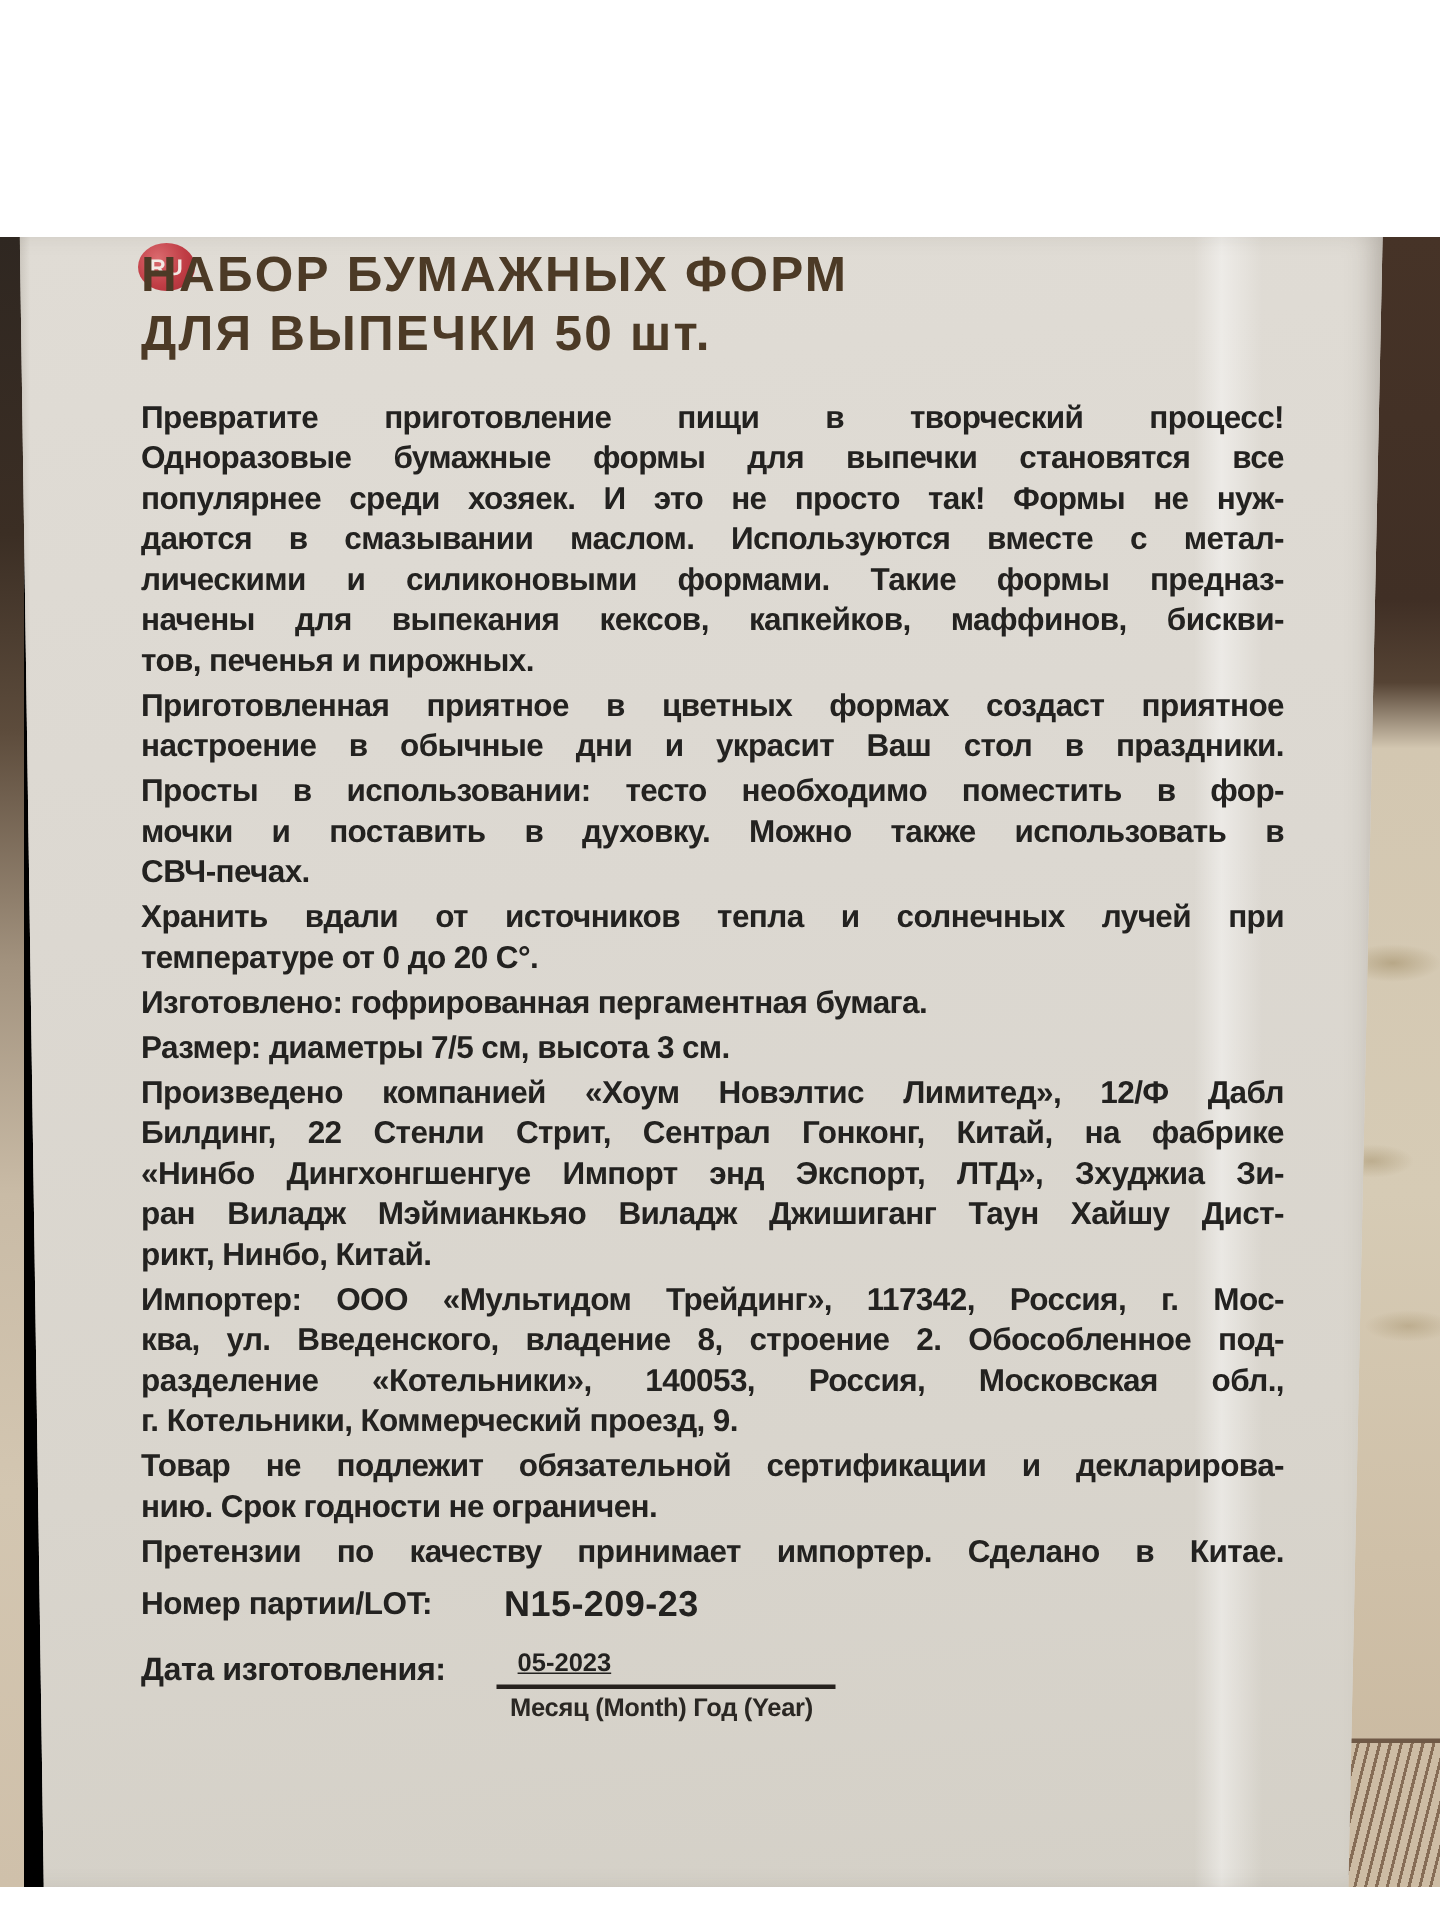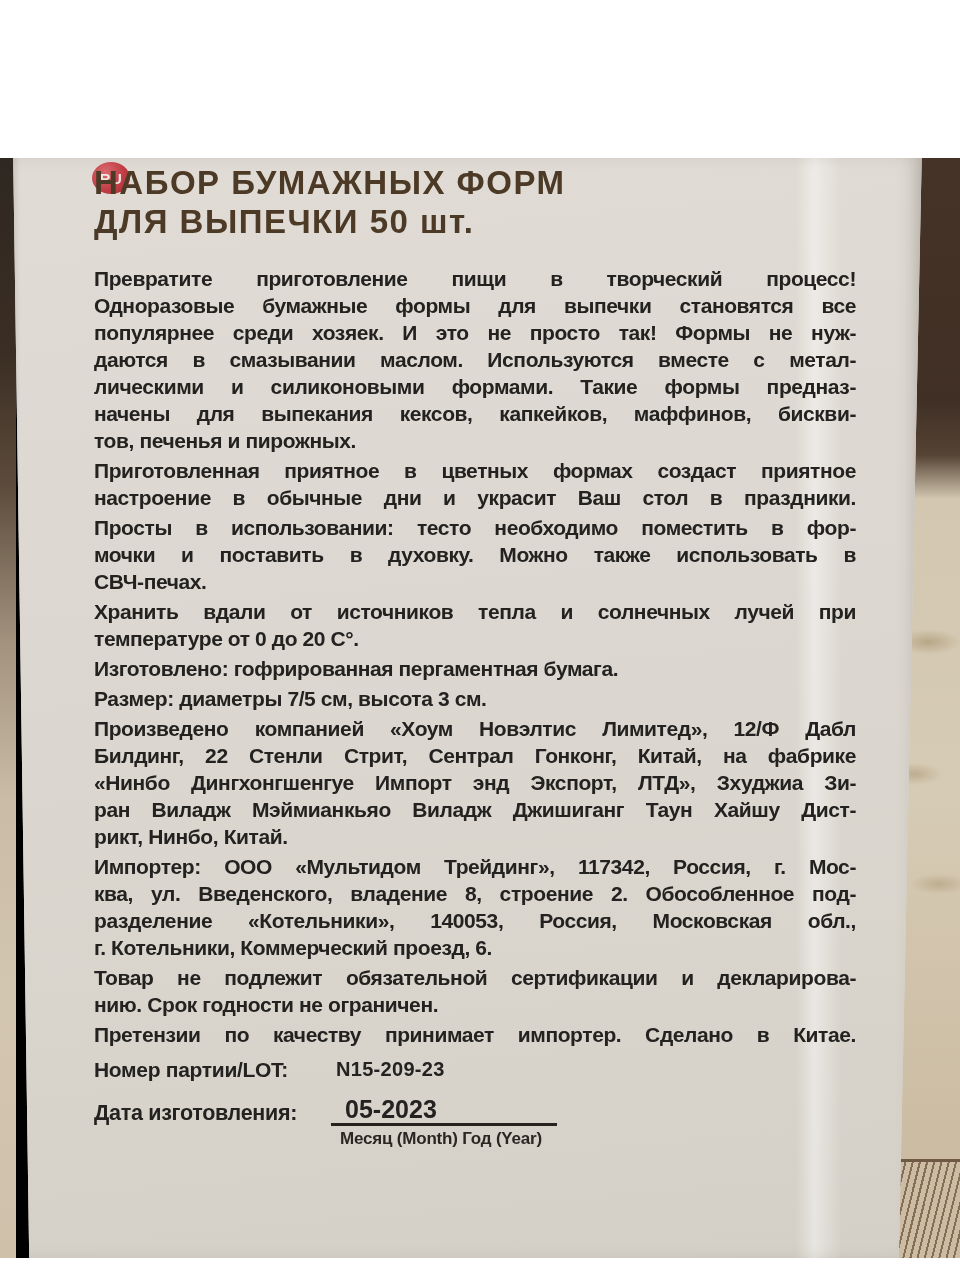--- a/index.html
+++ b/index.html
@@ -58,25 +58,25 @@
   }
   .title{
     padding:2px 90px 0 0;margin-bottom:24px;
     font-size:33px;line-height:39px;font-weight:bold;color:var(--title-ink);letter-spacing:1.5px;
   }
   .paras{font-size:21px;line-height:27px;font-weight:bold;letter-spacing:-0.4px;}
   .para{margin:0 12px 3px 0;}
   .line{text-align:left;}
   .line.stretch{text-align:justify;text-align-last:justify;}
   .lot-row{margin-top:8px;font-size:21px;line-height:27px;font-weight:bold;letter-spacing:-0.3px;display:flex;}
-  .lot-value{margin-left:48px;font-size:20px;letter-spacing:.3px;}
+  .lot-value{margin-left:48px;font-size:24px;letter-spacing:.3px;}
   .date-row{margin-top:13px;font-size:21.5px;line-height:26px;font-weight:bold;letter-spacing:-0.3px;display:flex;align-items:flex-end;}
   .date-line{
     margin-left:34px;width:212px;border-bottom:3px solid #26221e;
-    font-size:25px;padding:0 0 1px 14px;letter-spacing:0;
+    font-size:17px;padding:0 0 1px 14px;letter-spacing:0;text-decoration:underline;
   }
   .date-caption{
     margin-left:239px;width:216px;text-align:center;
     font-size:17px;font-weight:bold;letter-spacing:-0.2px;color:#2a2723;margin-top:3px;
   }
 </style>
 </head>
 <body>
 
 <div class="stage">
@@ -127,21 +127,21 @@
               <div class="line stretch">Произведено компанией «Хоум Новэлтис Лимитед», 12/Ф Дабл</div>
               <div class="line stretch">Билдинг, 22 Стенли Стрит, Сентрал Гонконг, Китай, на фабрике</div>
               <div class="line stretch">«Нинбо Дингхонгшенгуе Импорт энд Экспорт, ЛТД», Зхуджиа Зи-</div>
               <div class="line stretch">ран Виладж Мэймианкьяо Виладж Джишиганг Таун Хайшу Дист-</div>
               <div class="line">рикт, Нинбо, Китай.</div>
             </div>
             <div class="para">
               <div class="line stretch">Импортер: ООО «Мультидом Трейдинг», 117342, Россия, г. Мос-</div>
               <div class="line stretch">ква, ул. Введенского, владение 8, строение 2. Обособленное под-</div>
               <div class="line stretch">разделение «Котельники», 140053, Россия, Московская обл.,</div>
-              <div class="line">г. Котельники, Коммерческий проезд, 6.</div>
+              <div class="line">г. Котельники, Коммерческий проезд, 9.</div>
             </div>
             <div class="para">
               <div class="line stretch">Товар не подлежит обязательной сертификации и декларирова-</div>
               <div class="line">нию. Срок годности не ограничен.</div>
             </div>
             <div class="para">
               <div class="line stretch">Претензии по качеству принимает импортер. Сделано в Китае.</div>
             </div>
           </div>
         <div class="lot-row">

